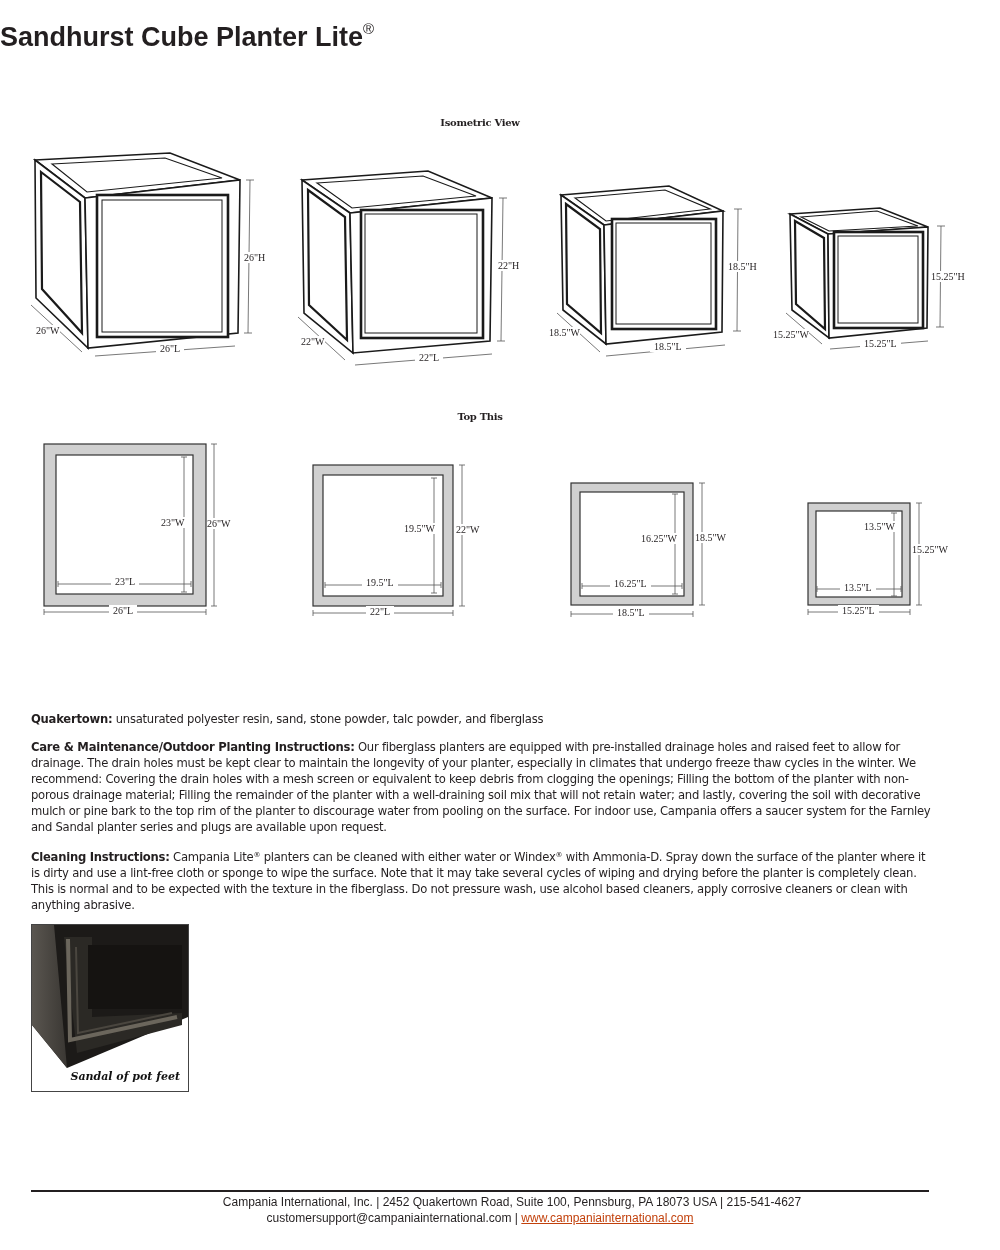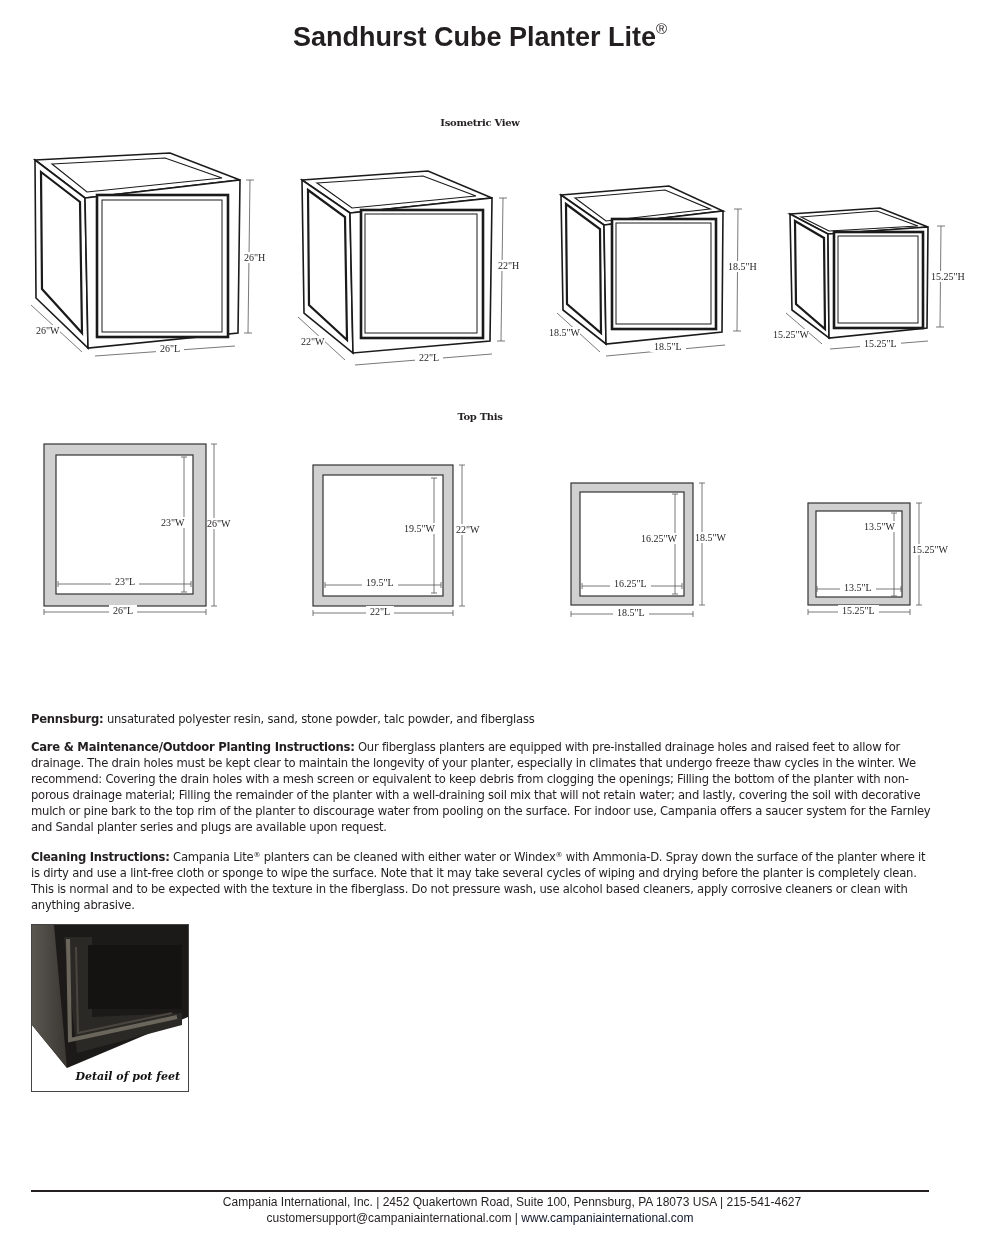--- a/index.html
+++ b/index.html
@@ -1,30 +1,30 @@
 <!DOCTYPE html>
 <html><head>
 <meta charset="utf-8">
 <style>
   html, body { margin: 0; padding: 0; background: #ffffff; }
   body { width: 1000px; height: 1250px; position: relative; overflow: hidden; color: #231f20; font-family: "DejaVu Sans", sans-serif; }
   .abs { position: absolute; }
-  .title { left: 0; top: 20px; width: 960px; text-align: center; font-family: "Liberation Sans", sans-serif; font-weight: bold; font-size: 27px; color: #231f20; }
+  .title { left: 0; top: 20px; width: 960px; text-align: left; font-family: "Liberation Sans", sans-serif; font-weight: bold; font-size: 27px; color: #231f20; }
   .title sup { font-size: 15px; vertical-align: 12px; font-weight: normal; }
   .section-heading { width: 960px; left: 0; text-align: center; font-family: "DejaVu Serif", serif; font-weight: bold; font-size: 10px; letter-spacing: -0.3px; }
   .dim { font-family: "Liberation Serif", serif; font-size: 10px; color: #231f20; white-space: nowrap; }
   svg { position: absolute; left: 0; top: 0; }
   .para { left: 31px; width: 900px; font-family: "DejaVu Sans", sans-serif; font-size: 11.6px; line-height: 16px; letter-spacing: -0.25px; color: #231f20; }
   .para b { font-weight: bold; }
   .para sup { font-size: 7px; vertical-align: 4px; }
   .photo { left: 31px; top: 924px; width: 156px; height: 166px; border: 1px solid #444; background: #fff; overflow: hidden; }
   .photo-caption { right: 8px; bottom: 8px; font-family: "DejaVu Serif", serif; font-style: italic; font-weight: bold; font-size: 11px; color: #111; }
   .footer-rule { left: 31px; top: 1190px; width: 898px; height: 2px; background: #231f20; }
   .footer { left: 0; width: 960px; text-align: center; font-family: "Liberation Sans", sans-serif; font-size: 12px; color: #231f20; }
-  .footer a { color: #0f172a; }
+  .footer a { color: #c2410c; text-decoration: underline; }
 </style>
 </head>
 <body>
 
 <div class="abs title"><span>Sandhurst Cube Planter Lite</span><sup>®</sup></div>
 
 <div class="abs section-heading" style="top:117px;">Isometric View</div>
 
 <svg width="1000" height="400">
   <g fill="#fff" stroke="#1a1a1a" stroke-width="1.6">
@@ -201,21 +201,21 @@
 <div class="abs dim" style="left:695px;top:532px;background:#fff;">18.5"W</div>
 <div class="abs dim" style="left:610px;top:578px;background:#fff;padding:0 4px;">16.25"L</div>
 <div class="abs dim" style="left:613px;top:607px;background:#fff;padding:0 4px;">18.5"L</div>
 
 <div class="abs dim" style="left:864px;top:521px;background:#fff;">13.5"W</div>
 <div class="abs dim" style="left:912px;top:544px;background:#fff;">15.25"W</div>
 <div class="abs dim" style="left:840px;top:582px;background:#fff;padding:0 4px;">13.5"L</div>
 <div class="abs dim" style="left:838px;top:605px;background:#fff;padding:0 4px;">15.25"L</div>
 
 <div class="abs para" style="top:711px;">
-  <b>Pennsburg:</b><span> unsaturated polyester resin, sand, stone powder, talc powder, and fiberglass</span>
+  <b>Quakertown:</b><span> unsaturated polyester resin, sand, stone powder, talc powder, and fiberglass</span>
 </div>
 
 <div class="abs para" style="top:739px;">
   <b>Care &amp; Maintenance/Outdoor Planting Instructions:</b><span> Our fiberglass planters are equipped with pre-installed drainage holes and raised feet to allow for drainage. The drain holes must be kept clear to maintain the longevity of your planter, especially in climates that undergo freeze thaw cycles in the winter. We recommend: Covering the drain holes with a mesh screen or equivalent to keep debris from clogging the openings; Filling the bottom of the planter with non-porous drainage material; Filling the remainder of the planter with a well-draining soil mix that will not retain water; and lastly, covering the soil with decorative mulch or pine bark to the top rim of the planter to discourage water from pooling on the surface. For indoor use, Campania offers a saucer system for the Farnley and Sandal planter series and plugs are available upon request.</span>
 </div>
 
 <div class="abs para" style="top:847px;">
   <b>Cleaning Instructions:</b><span> Campania Lite</span><sup>®</sup><span> planters can be cleaned with either water or Windex</span><sup>®</sup><span> with Ammonia-D. Spray down the surface of the planter where it is dirty and use a lint-free cloth or sponge to wipe the surface. Note that it may take several cycles of wiping and drying before the planter is completely clean. This is normal and to be expected with the texture in the fiberglass. Do not pressure wash, use alcohol based cleaners, apply corrosive cleaners or clean with anything abrasive.</span>
 </div>
 
@@ -228,20 +228,20 @@
       </linearGradient>
     </defs>
     <rect x="0" y="0" width="156" height="166" fill="#fff"></rect>
     <polygon points="0,0 156,0 156,92 35,143 0,100" fill="#1c1a18"></polygon>
     <polygon points="0,0 22,0 35,143 0,100" fill="url(#sideg)"></polygon>
     <polygon points="32,12 60,12 60,92 150,88 150,100 45,128" fill="#2b2925"></polygon>
     <polyline points="36,14 38,115 145,92" fill="none" stroke="#6b665c" stroke-width="4"></polyline>
     <polyline points="44,22 46,108 140,88" fill="none" stroke="#4a463f" stroke-width="2"></polyline>
     <rect x="56" y="20" width="94" height="64" fill="#151311"></rect>
   </svg>
-  <div class="abs photo-caption">Detail of pot feet</div>
+  <div class="abs photo-caption">Sandal of pot feet</div>
 </div>
 
 <div class="abs footer-rule"></div>
 <div class="abs footer" style="top:1195px;margin-left:32px;">Campania International, Inc. | 2452 Quakertown Road, Suite 100, Pennsburg, PA 18073 USA | 215-541-4627</div>
 <div class="abs footer" style="top:1211px;">
   <span>customersupport@campaniainternational.com</span><span> | </span><a>www.campaniainternational.com</a>
 </div>
 
 </body></html>

